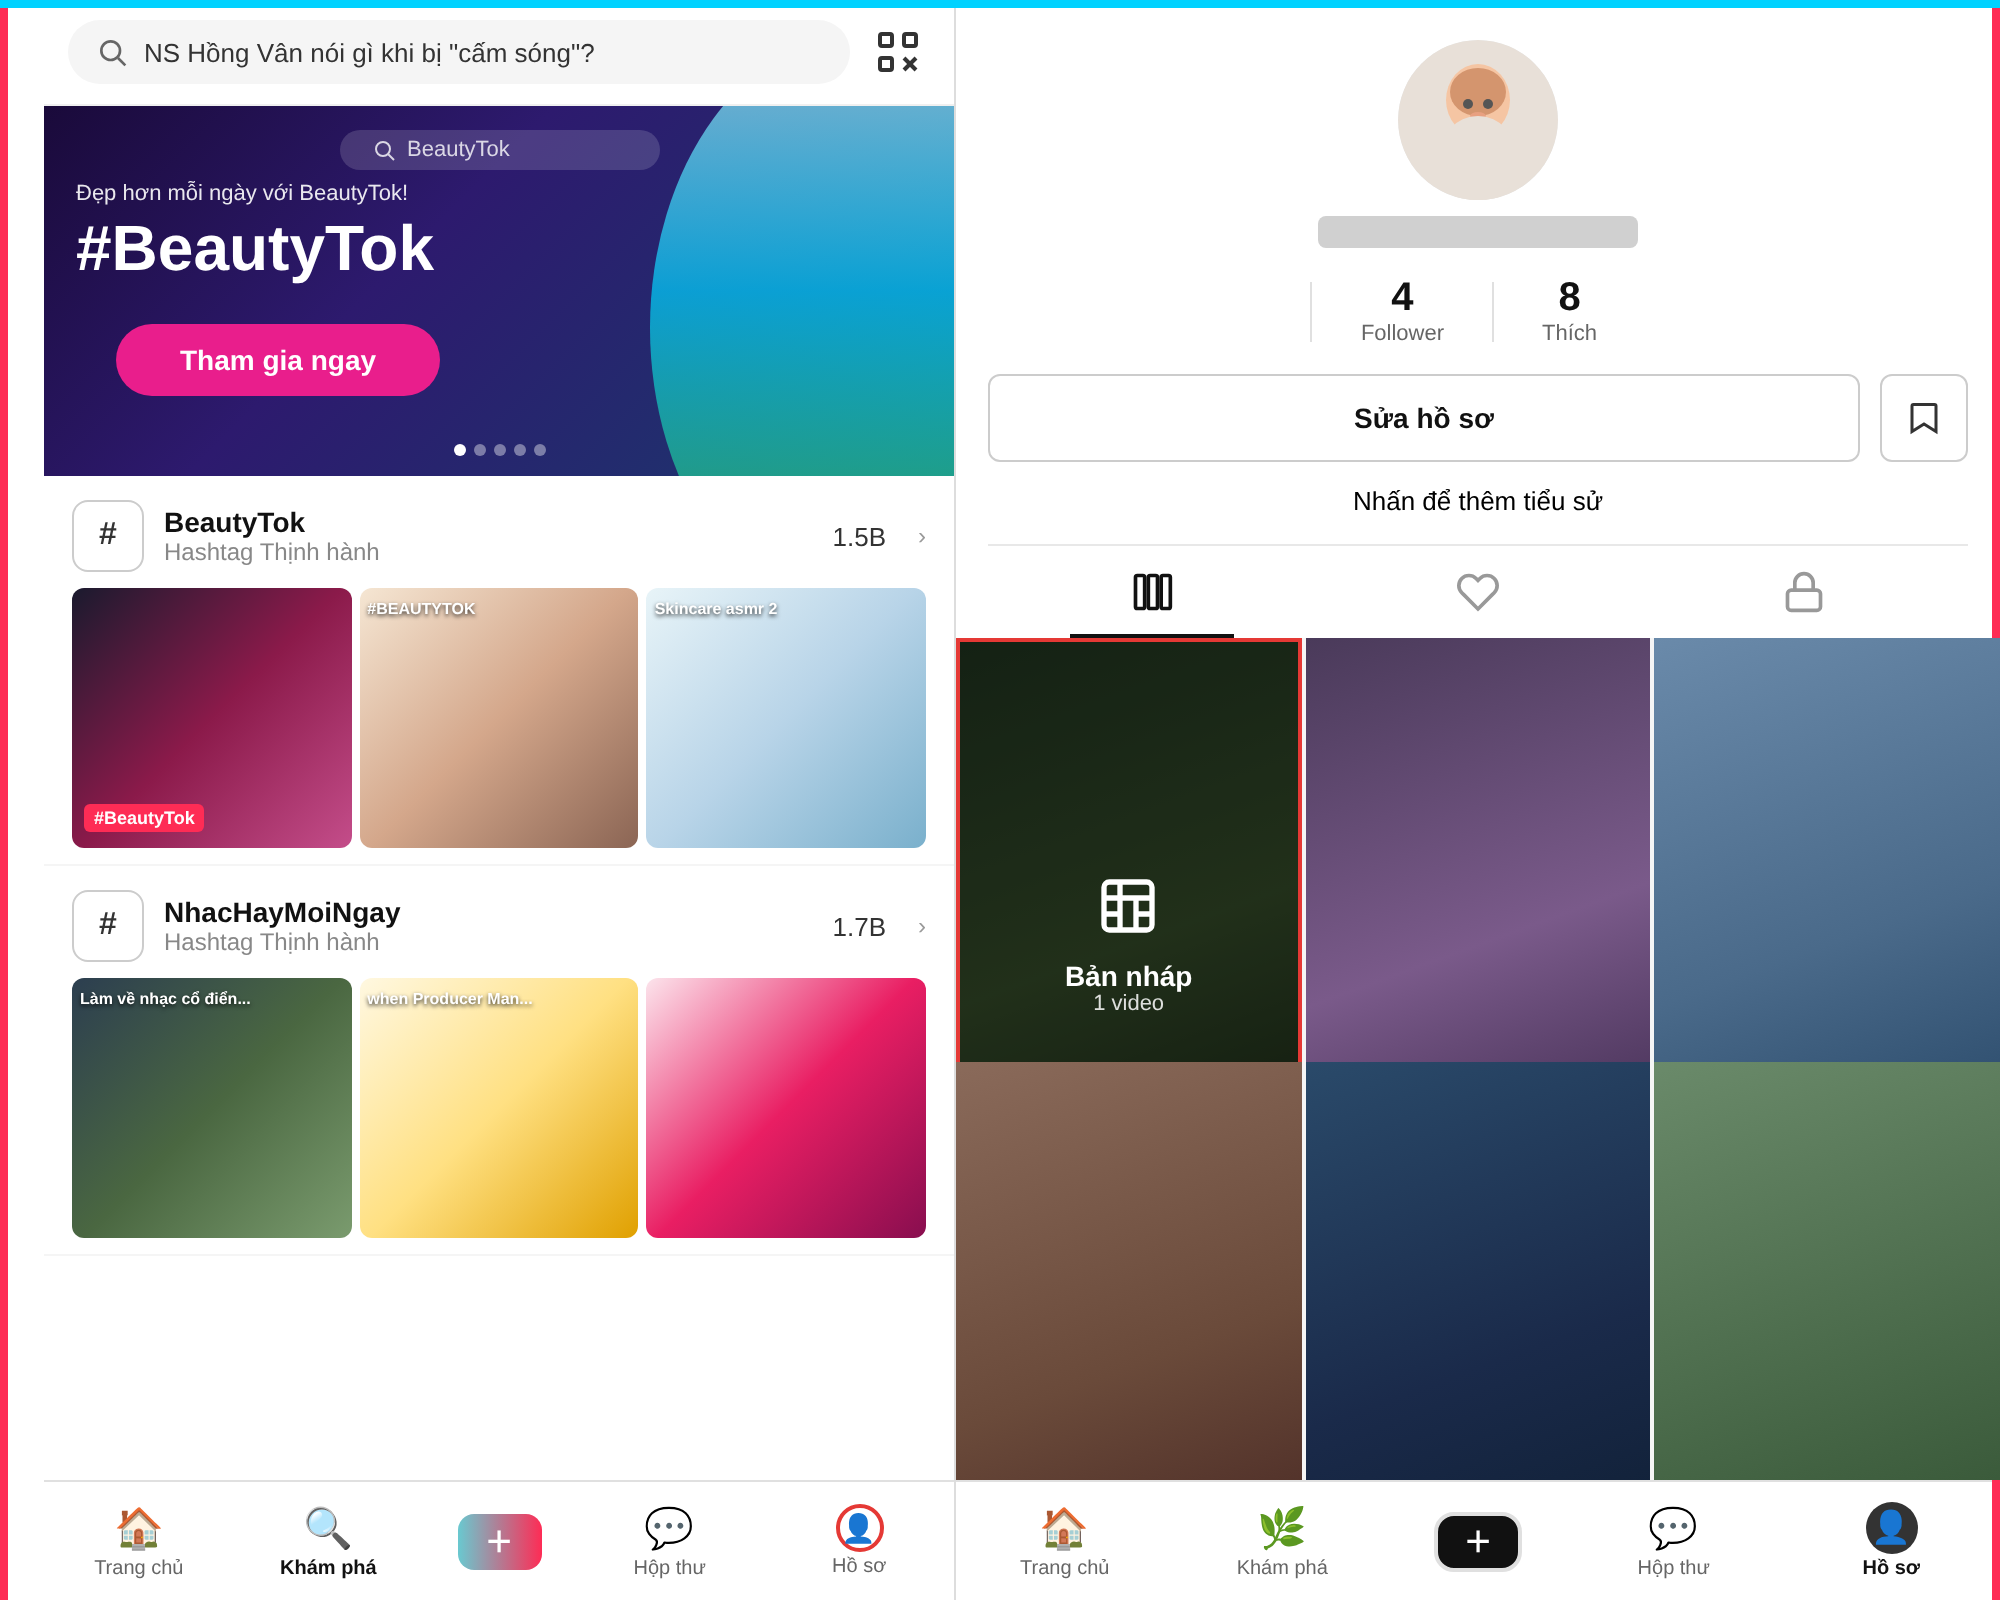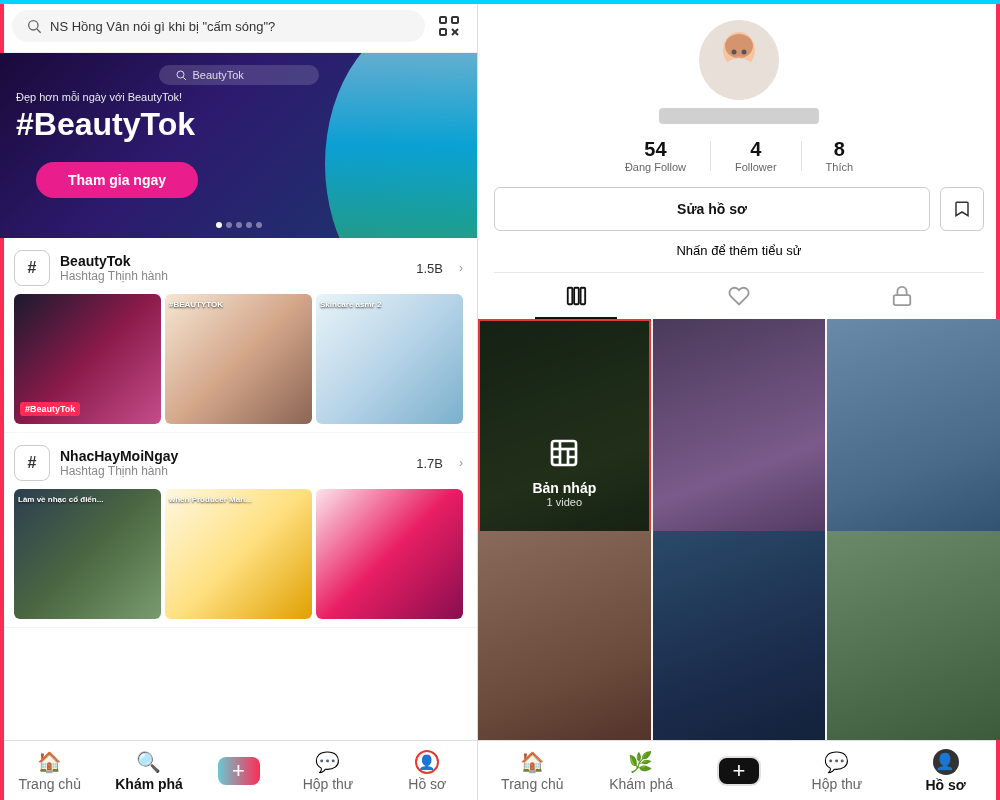--- a/index.html
+++ b/index.html
@@ -14,20 +14,21 @@
 
     
     .left-panel {
       width: 478px;
       height: 800px;
       background: #fff;
       display: flex;
       flex-direction: column;
       border-right: 1px solid #ddd;
       position: relative;
+      padding-left: 22px;
     }
 
     
     .search-bar {
       display: flex;
       align-items: center;
       padding: 10px 12px;
       background: #fff;
       gap: 8px;
       border-bottom: 1px solid #f0f0f0;
@@ -240,21 +241,21 @@
     .nav-item {
       display: flex;
       flex-direction: column;
       align-items: center;
       gap: 2px;
       cursor: pointer;
       flex: 1;
     }
     .nav-icon { font-size: 20px; color: #666; }
     .nav-icon.active { color: #111; }
-    .nav-label { font-size: 14px; color: #666; }
+    .nav-label { font-size: 10px; color: #666; }
     .nav-label.active { color: #111; font-weight: 600; }
 
     .add-btn {
       width: 42px; height: 28px;
       background: linear-gradient(90deg, #69c9d0, #fe2c55);
       border-radius: 8px;
       display: flex; align-items: center; justify-content: center;
       color: #fff;
       font-size: 22px;
       font-weight: 300;
@@ -627,24 +628,20 @@
         <circle cx="35" cy="32" r="2.5" fill="#555"></circle>
         <circle cx="45" cy="32" r="2.5" fill="#555"></circle>
         <ellipse cx="40" cy="38" rx="4" ry="2" fill="#e8a080"></ellipse>
         <ellipse cx="40" cy="60" rx="20" ry="22" fill="#e8e0d8"></ellipse>
       </svg>
     </div>
 
     <div class="username-bar"></div>
 
     <div class="stats-row">
-      <div class="stat-item">
-        <span class="stat-number">54</span>
-        <span class="stat-label">Đang Follow</span>
-      </div>
       <div class="stat-divider"></div>
       <div class="stat-item">
         <span class="stat-number">4</span>
         <span class="stat-label">Follower</span>
       </div>
       <div class="stat-divider"></div>
       <div class="stat-item">
         <span class="stat-number">8</span>
         <span class="stat-label">Thích</span>
       </div>

